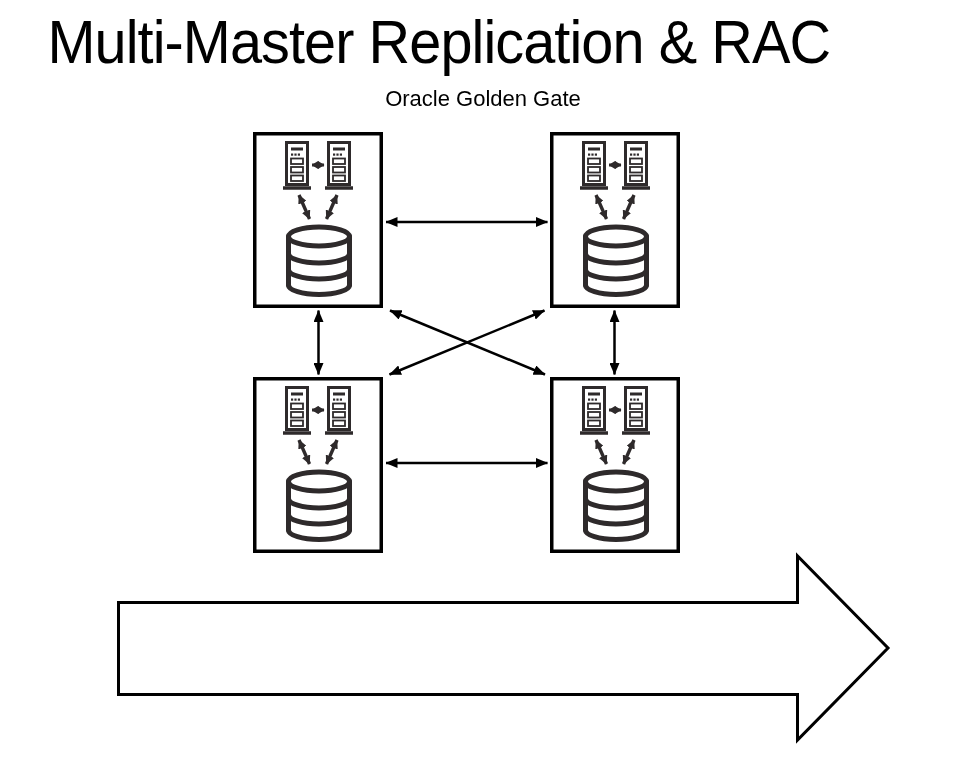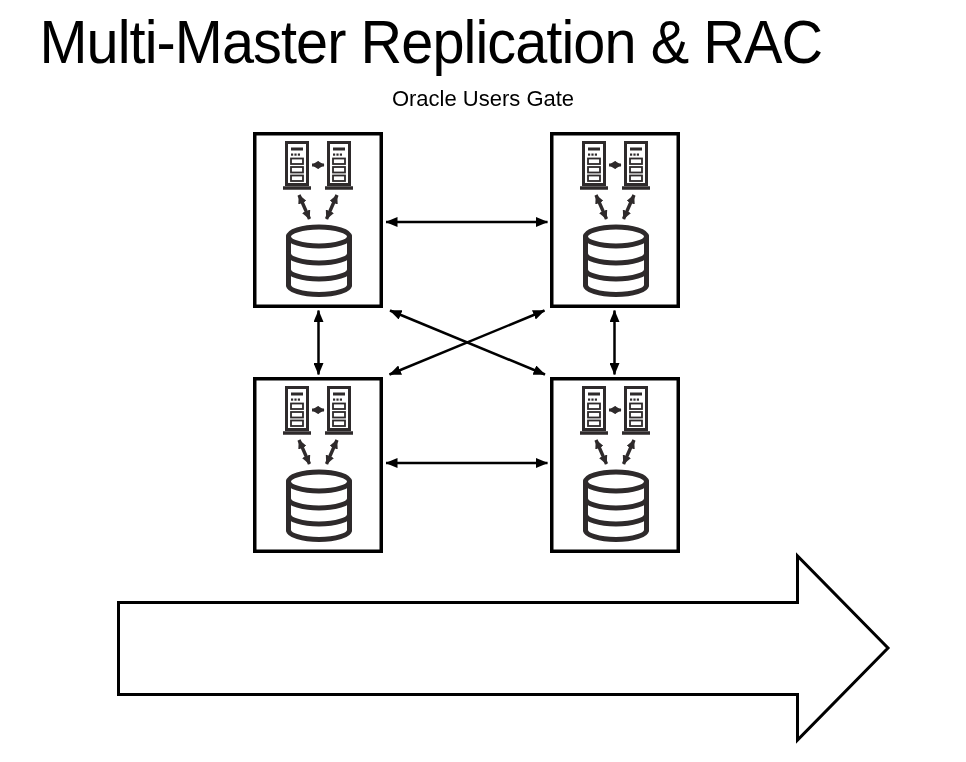--- a/index.html
+++ b/index.html
@@ -17,21 +17,21 @@
     overflow: hidden;
   }
   .canvas > svg {
     position: absolute;
     left: 0;
     top: 0;
   }
   .title {
     position: absolute;
     top: 8px;
-    left: 4px;
+    left: 12px;
     width: 853px;
     text-align: center;
     font-size: 62px;
     font-weight: 500;
     letter-spacing: -1px;
     line-height: 1.1;
     white-space: nowrap;
   }
   .title > span {
     display: inline-block;
@@ -125,16 +125,16 @@
       <line x1="544.5" y1="310.5" x2="389.5" y2="374.5" marker-start="url(#mkC)" marker-end="url(#mkC)"></line>
     </g>
 
     <polygon points="118.5,602.5 797.5,602.5 797.5,556 888,648 797.5,740 797.5,694.5 118.5,694.5" fill="#ffffff" stroke="#000000" stroke-width="3" stroke-linejoin="miter"></polygon>
   </svg>
 
   <div class="title">
     <span>Multi-Master Replication &amp; RAC</span>
   </div>
 
-  <div class="subtitle">Oracle Users Gate</div>
+  <div class="subtitle">Oracle Golden Gate</div>
 
 
 </div>
 
 </body></html>

